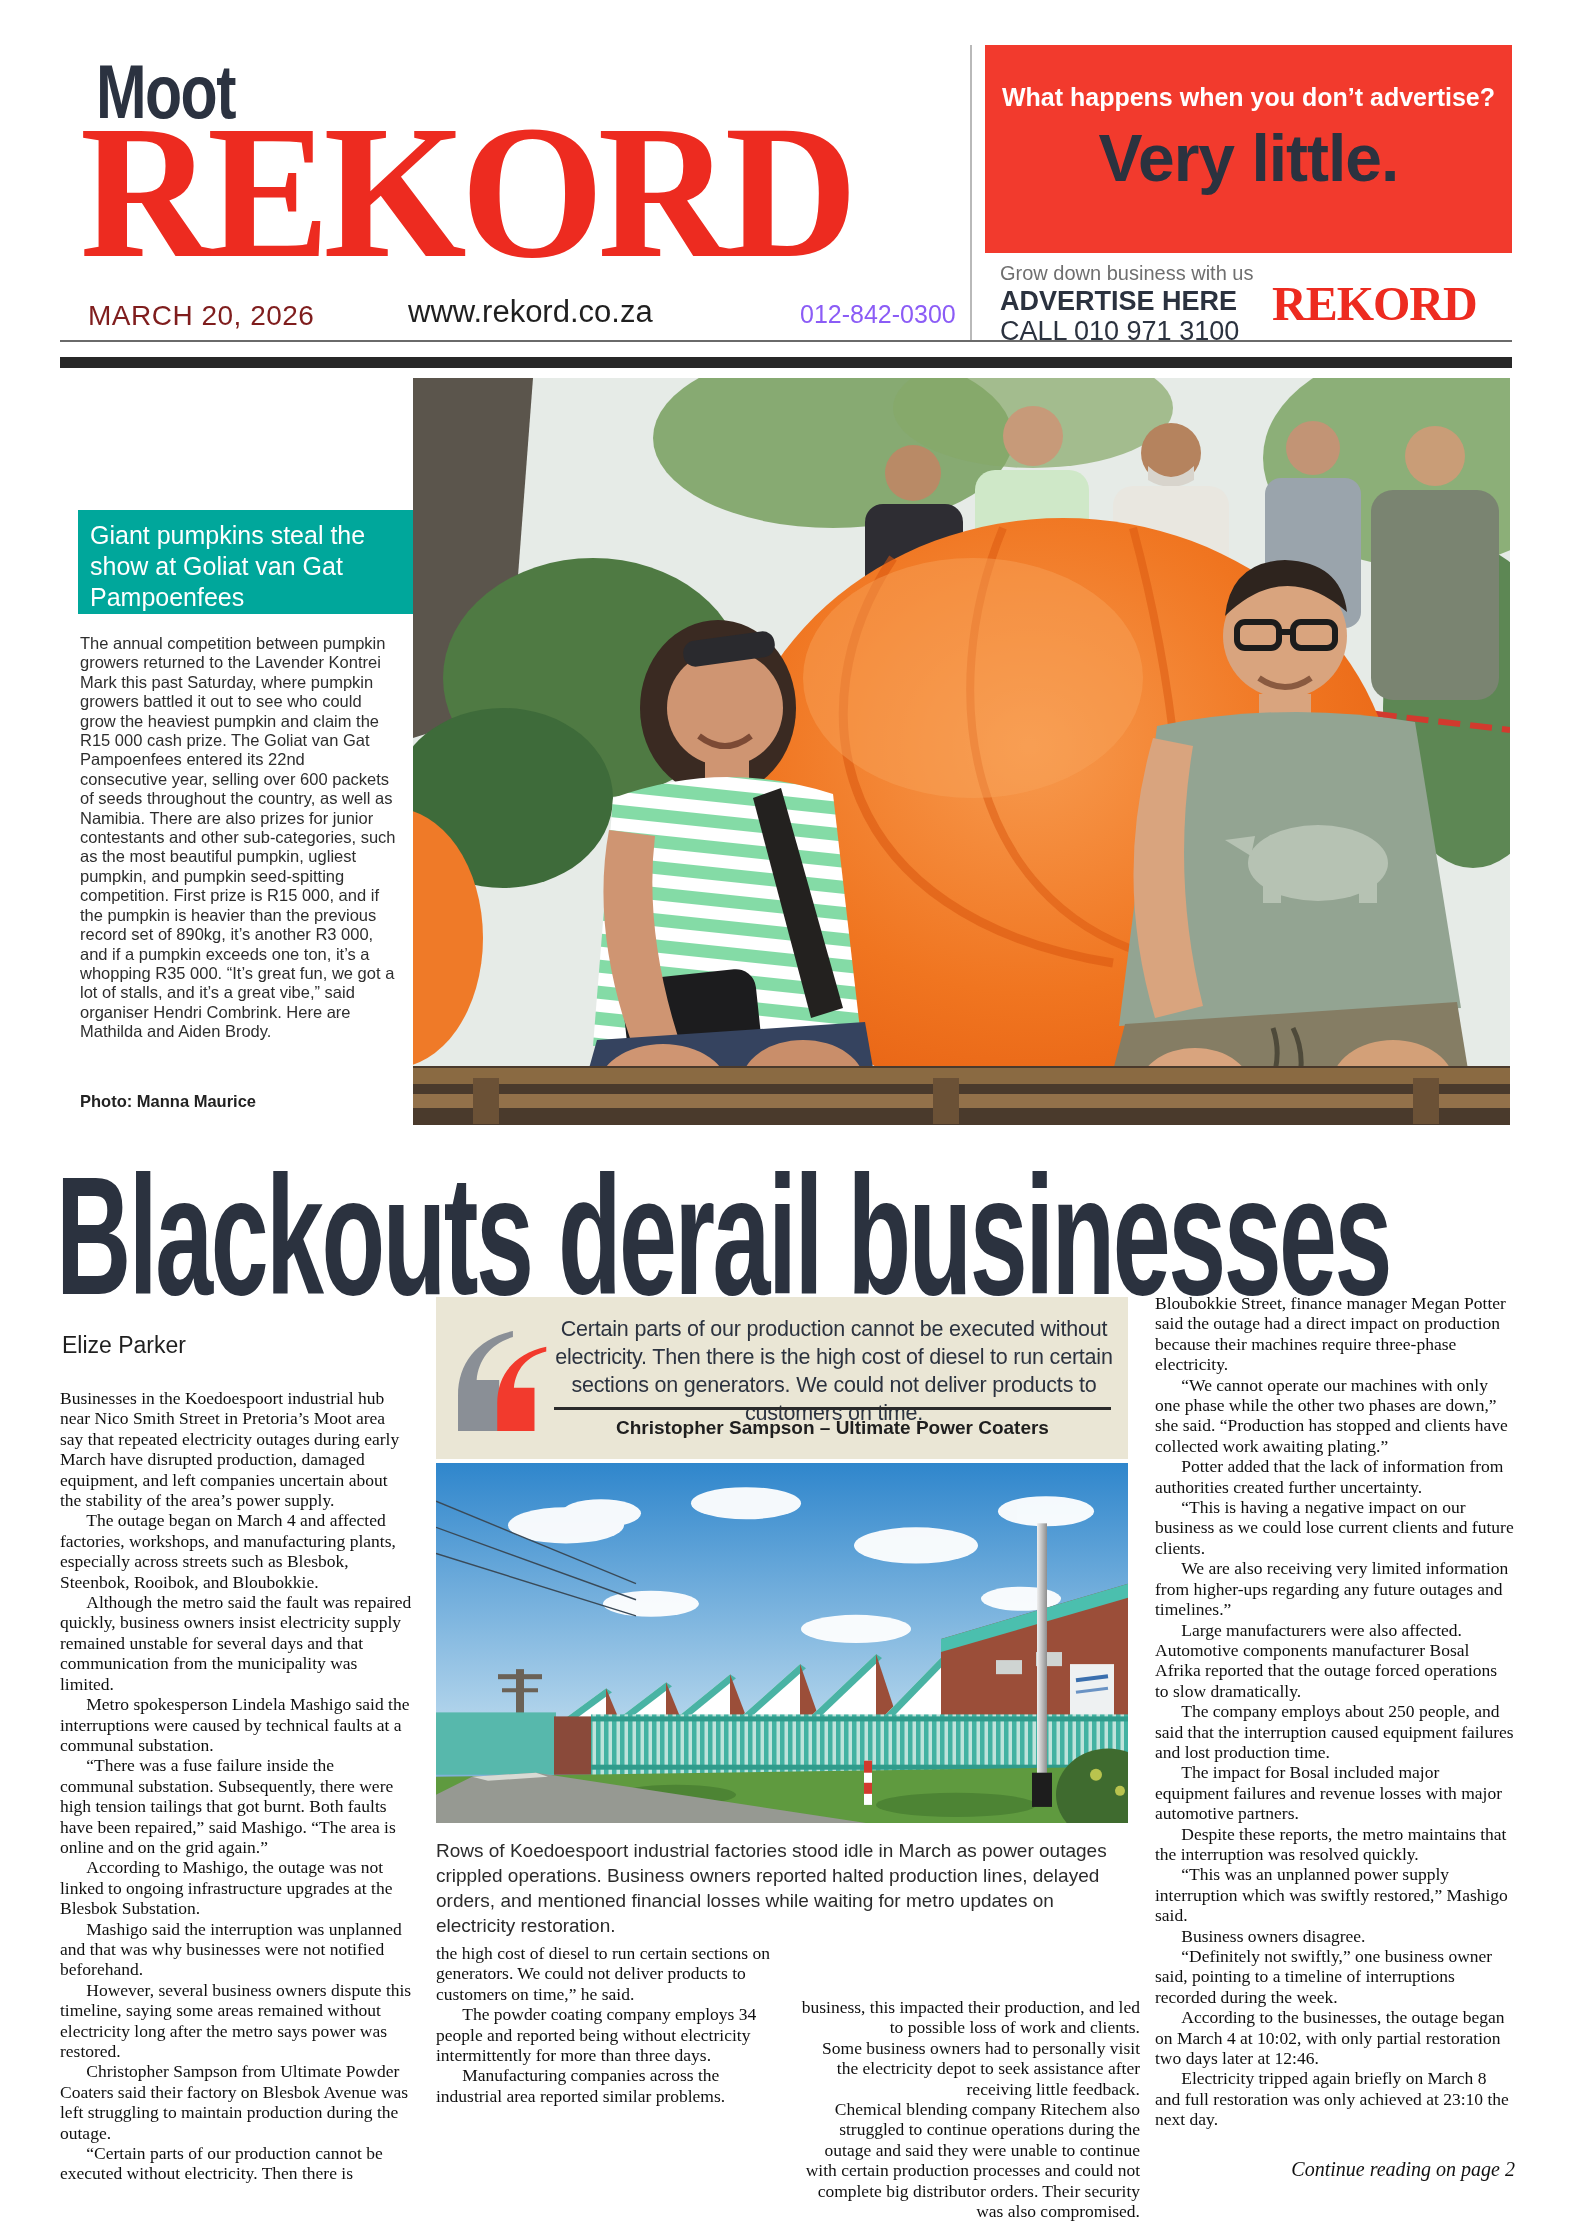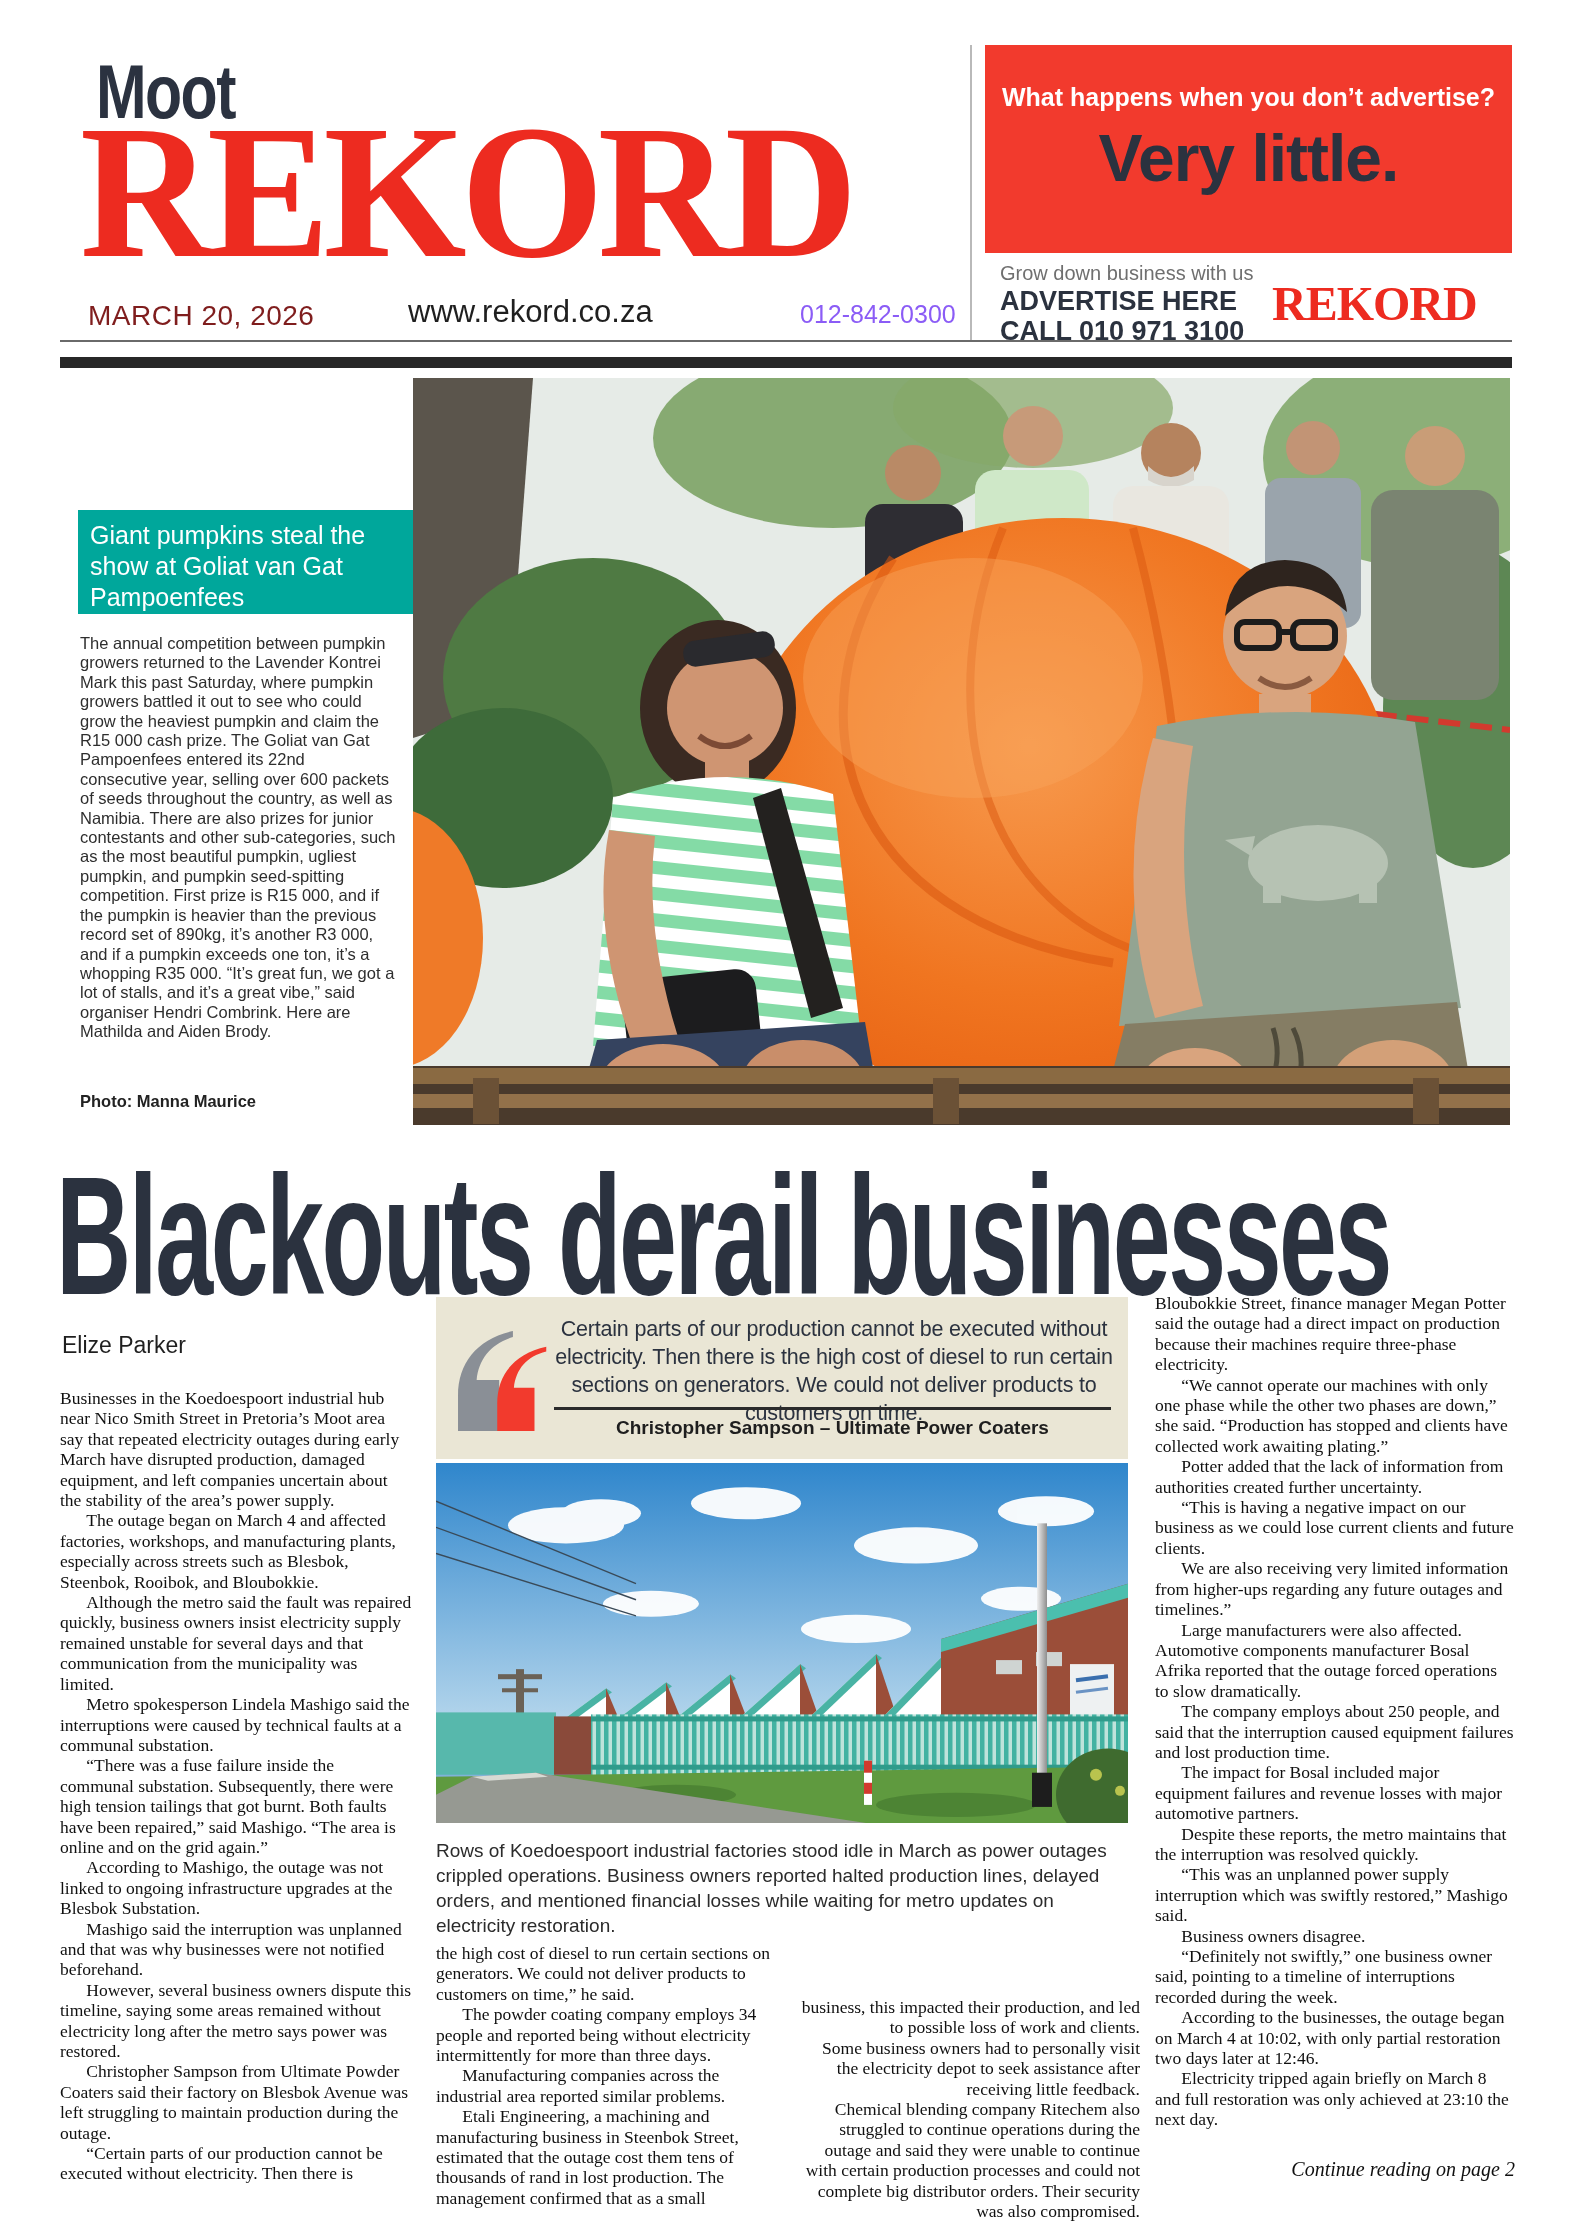--- a/index.html
+++ b/index.html
@@ -19,21 +19,21 @@
   #head-rule{left:60px;top:340px;width:1452px;height:2px;background:#6a6a6a;}
   #head-bar{left:60px;top:357px;width:1452px;height:11px;background:#272727;}
   #ad-divider{left:970px;top:45px;width:2px;height:295px;background:#b9b9b9;}
 
   
   #ad-red{left:985px;top:45px;width:527px;height:208px;background:#f23a2d;text-align:center;}
   #ad-q{margin-top:38px;font-size:25px;font-weight:700;color:#ffffff;}
   #ad-a{margin-top:8px;font-size:66px;font-weight:700;color:#2b323f;letter-spacing:-1px;}
   #ad-tag{left:1000px;top:262px;font-size:20px;color:#6f6f6f;}
   #ad-l1{left:1000px;top:286px;font-size:27px;font-weight:700;color:#2b323f;}
-  #ad-l2{left:1000px;top:316px;font-size:27px;font-weight:700;color:#2b323f;text-align:right;}
+  #ad-l2{left:1000px;top:316px;font-size:27px;font-weight:400;color:#2b323f;text-align:right;}
   #ad-brand{left:1272px;top:276px;font-size:48px;font-weight:700;color:#ed2b20;
             font-family:"Liberation Serif",serif;letter-spacing:-1px;}
 
   
   #teal-box{left:78px;top:510px;width:357px;height:104px;background:#00a79b;
             padding:10px 12px;box-sizing:border-box;}
   #teal-box .t{font-size:25px;line-height:31px;color:#ffffff;}
   #side-body{left:80px;top:634px;width:316px;font-size:16.5px;line-height:19.4px;color:#2e2e2e;}
   #side-credit{left:80px;top:1092px;width:316px;font-size:16.5px;font-weight:700;color:#222;}
 
@@ -311,21 +311,20 @@
       <p>According to Mashigo, the outage was not linked to ongoing infrastructure upgrades at the Blesbok Substation.</p>
       <p>Mashigo said the interruption was unplanned and that was why businesses were not notified beforehand.</p>
       <p>However, several business owners dispute this timeline, saying some areas remained without electricity long after the metro says power was restored.</p>
       <p>Christopher Sampson from Ultimate Powder Coaters said their factory on Blesbok Avenue was left struggling to maintain production during the outage.</p>
       <p>“Certain parts of our production cannot be executed without electricity. Then there is</p>
     </div>
   <div class="abs serifcol" id="col2">
       <p>the high cost of diesel to run certain sections on generators. We could not deliver products to customers on time,” he said.</p>
       <p>The powder coating company employs 34 people and reported being without electricity intermittently for more than three days.</p>
       <p>Manufacturing companies across the industrial area reported similar problems.</p>
-      <p>Etali Engineering, a machining and manufacturing business in Steenbok Street, estimated that the outage cost them tens of thousands of rand in lost production. The management confirmed that as a small</p>
     </div>
   <div class="abs serifcol" id="col3">
       <p>business, this impacted their production, and led to possible loss of work and clients.</p>
       <p>Some business owners had to personally visit the electricity depot to seek assistance after receiving little feedback.</p>
       <p>Chemical blending company Ritechem also struggled to continue operations during the outage and said they were unable to continue with certain production processes and could not complete big distributor orders. Their security was also compromised.</p>
       <p>At Na Loea Electroplating Solutions on</p>
     </div>
   <div class="abs serifcol" id="col4">
       <p>Bloubokkie Street, finance manager Megan Potter said the outage had a direct impact on production because their machines require three-phase electricity.</p>
       <p>“We cannot operate our machines with only one phase while the other two phases are down,” she said. “Production has stopped and clients have collected work awaiting plating.”</p>

